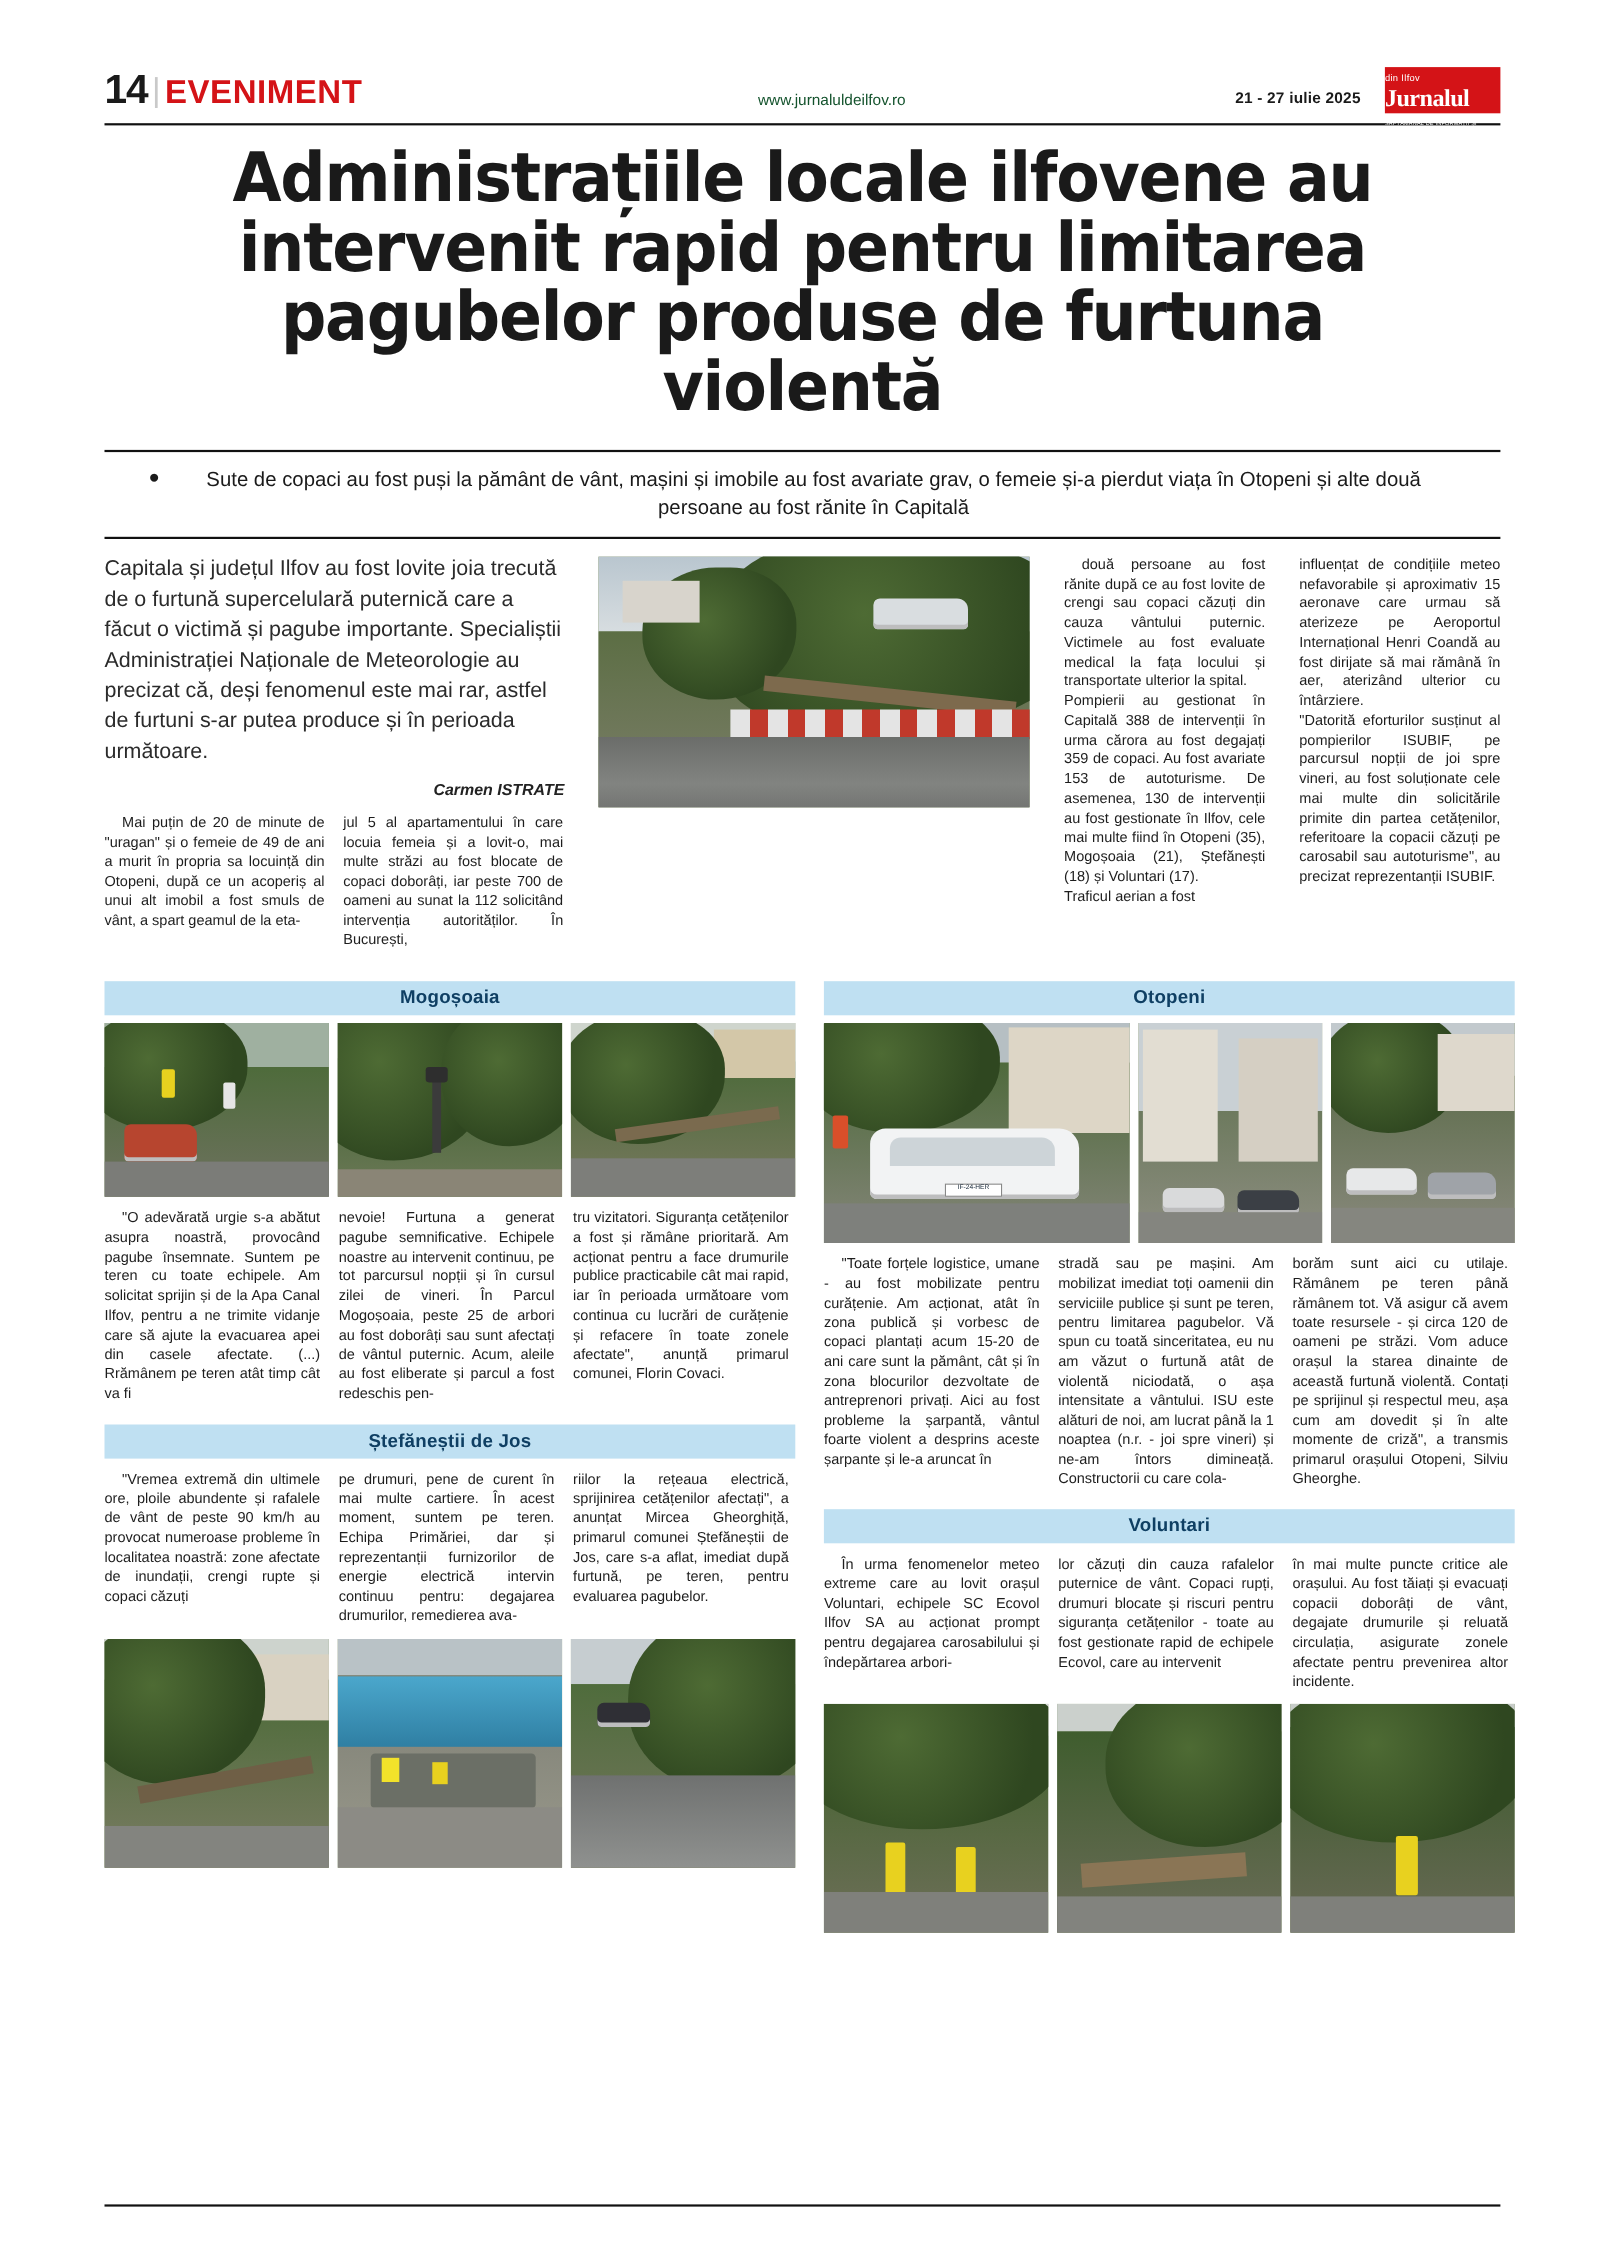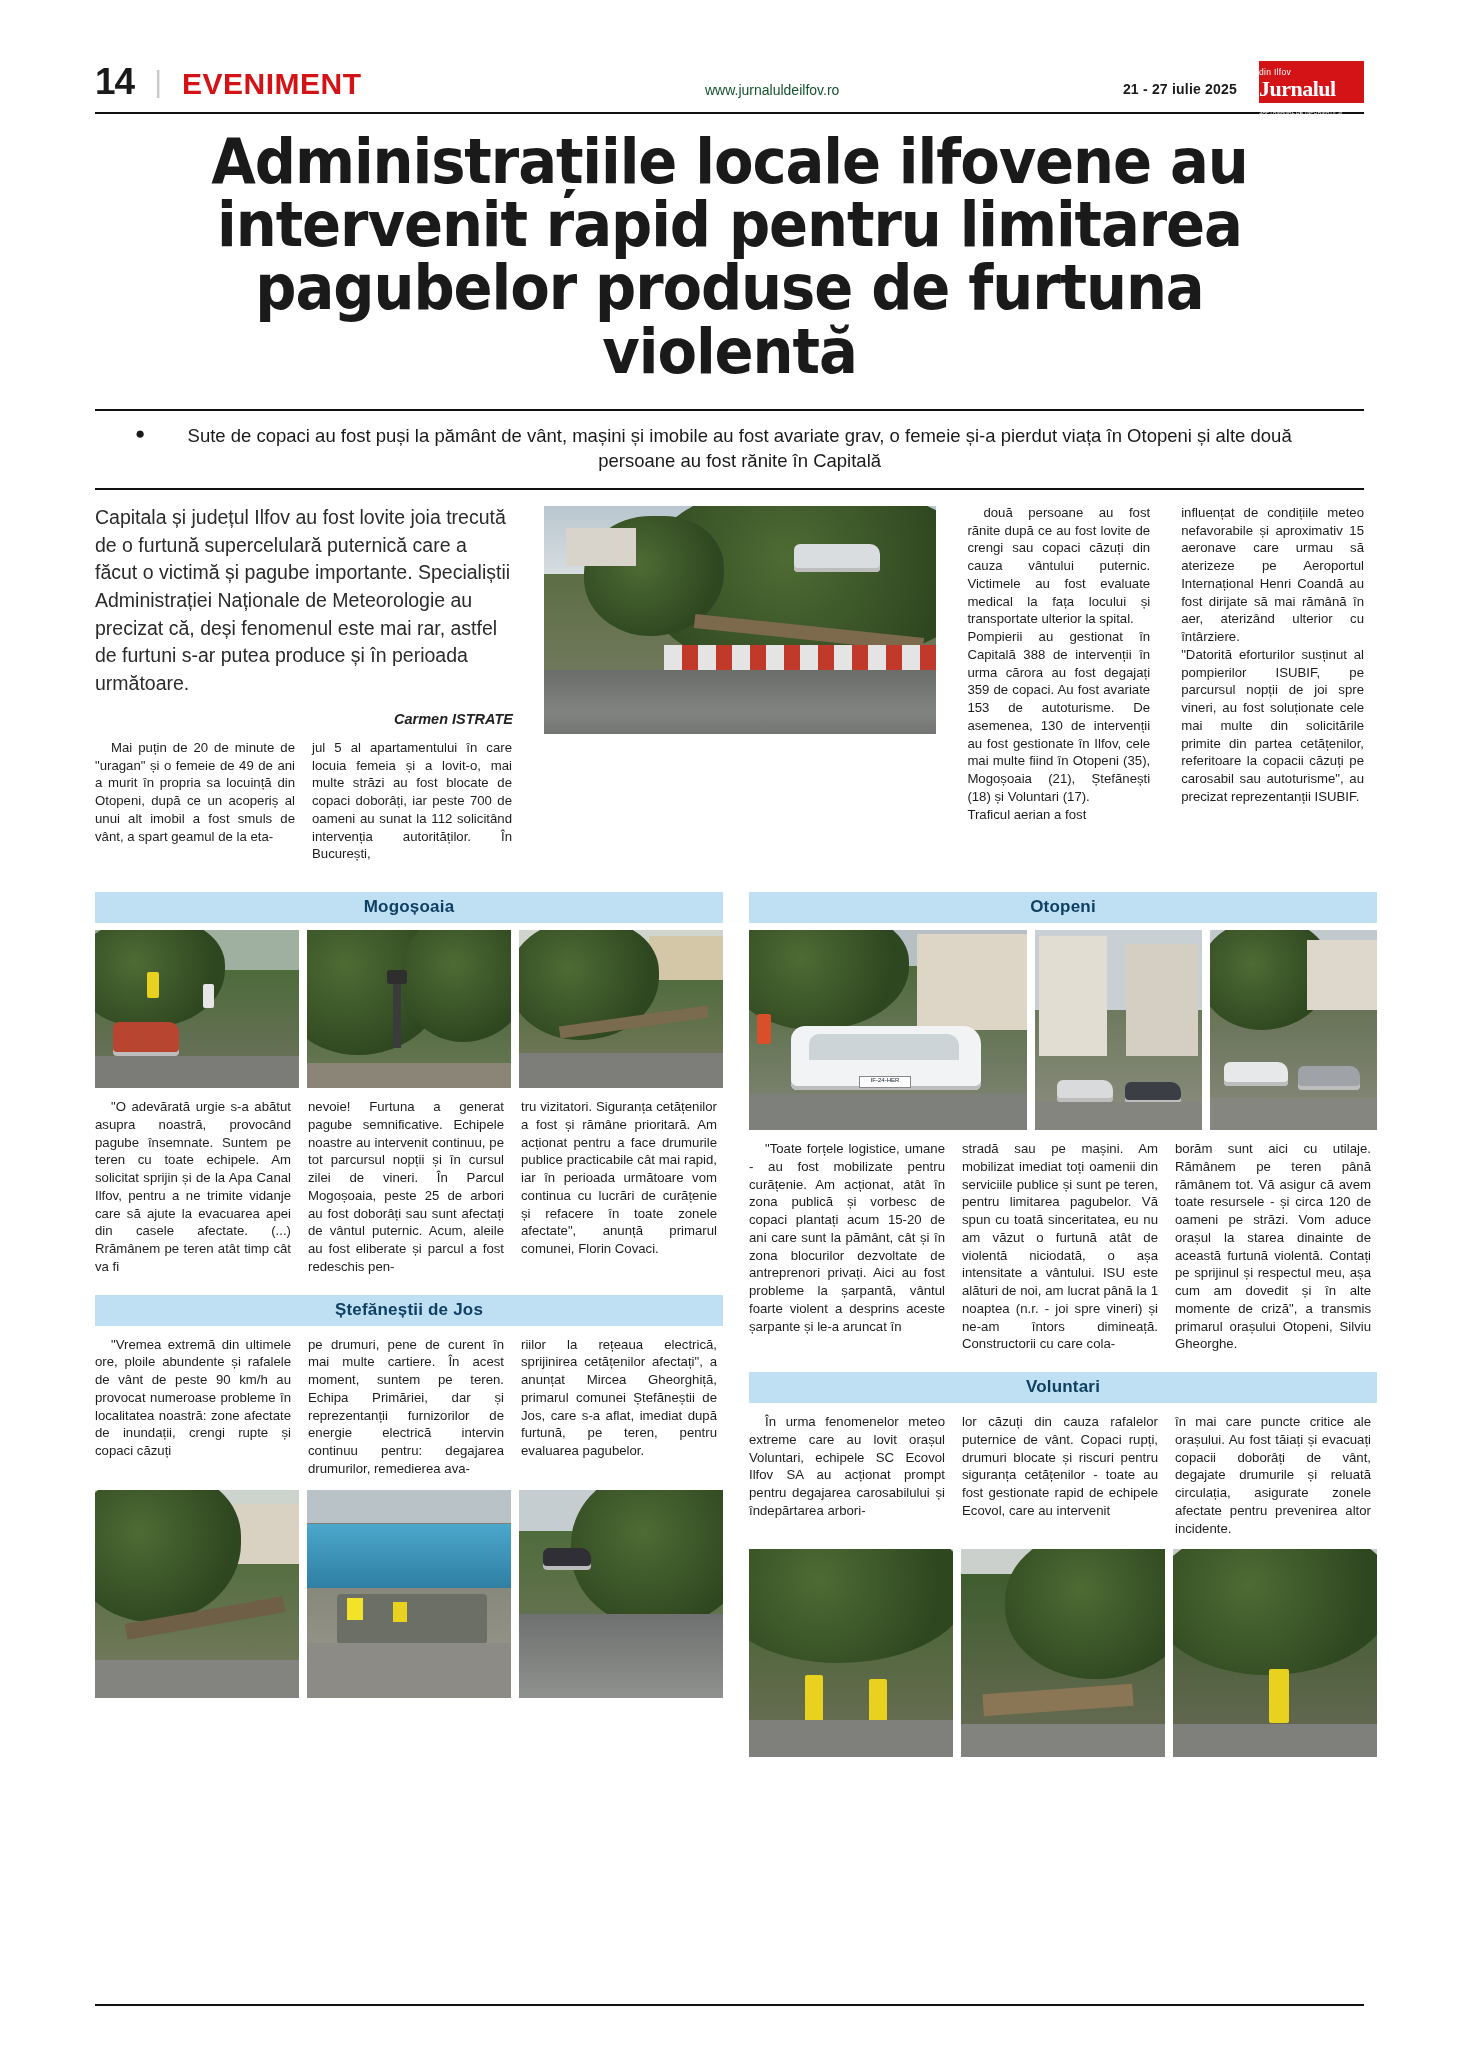--- a/index.html
+++ b/index.html
@@ -9,21 +9,21 @@
     background:#ffffff;
     font-family:"Liberation Sans", sans-serif;
     color:#1a1a1a;
     position:relative;
     overflow:hidden;
   }
   .page { position:relative; width:1459px; height:2048px; padding:55px 95px 0 95px; }
 
   
   .masthead { display:flex; align-items:flex-end; justify-content:space-between; height:48px; }
-  .mh-left { display:flex; align-items:baseline; gap:20px; }
+  .mh-left { display:flex; align-items:baseline; gap:4px; }
   .mh-pageno { font-size:37px; font-weight:bold; letter-spacing:-1px; }
   .mh-bar { font-size:30px; color:#c9c9c9; font-weight:300; position:relative; top:-2px; }
   .mh-section { font-size:30px; font-weight:bold; color:#d41317; letter-spacing:0.5px; }
   .mh-center { font-size:14px; color:#14532d; padding-bottom:5px; margin-left:60px;}
   .mh-right { display:flex; align-items:flex-end; gap:22px; }
   .mh-date { font-size:14px; font-weight:bold; padding-bottom:6px; letter-spacing:0.2px;}
   .logo { width:105px; height:42px; background:#d41317; color:#fff; position:relative; }
   .logo .logo-top { font-size:8.5px; text-align:center; padding-top:2px; letter-spacing:0.3px;}
   .logo .logo-main { font-size:22px; font-weight:bold; text-align:center; font-family:"Liberation Serif", serif; line-height:0.95; letter-spacing:-0.5px;}
   .logo .logo-bot { font-size:5px; text-align:center; letter-spacing:0.2px; margin-top:1px;}
@@ -344,21 +344,21 @@
       <div class="sec-wrap" style="margin-top:19px;">
         <div class="sec-head">Voluntari</div>
         <div class="txt3">
           <div class="c">
               <div class="col-text indent">În urma fenomenelor meteo extreme care au lovit orașul Voluntari, echipele SC Ecovol Ilfov SA au acționat prompt pentru degajarea carosabilului și îndepărtarea arbori-</div>
             </div>
           <div class="c">
               <div class="col-text">lor căzuți din cauza rafalelor puternice de vânt. Copaci rupți, drumuri blocate și riscuri pentru siguranța cetățenilor - toate au fost gestionate rapid de echipele Ecovol, care au intervenit</div>
             </div>
           <div class="c">
-              <div class="col-text">în mai care puncte critice ale orașului. Au fost tăiați și evacuați copacii doborâți de vânt, degajate drumurile și reluată circulația, asigurate zonele afectate pentru prevenirea altor incidente.</div>
+              <div class="col-text">în mai multe puncte critice ale orașului. Au fost tăiați și evacuați copacii doborâți de vânt, degajate drumurile și reluată circulația, asigurate zonele afectate pentru prevenirea altor incidente.</div>
             </div>
         </div>
         <div class="photo-row" style="margin-top:12px;">
           <div class="photo" style="width:204px; height:208px;">
             <div class="ph">
               <div class="sky" style="height:14%; background:#cfd4d0;"></div>
               <div class="ground" style="height:86%; background:linear-gradient(#44632f,#6e6f59);"></div>
               <div class="tree" style="left:-30px; top:-26px; width:250px; height:140px;"></div>
               <div class="worker" style="left:56px; top:126px; width:18px; height:48px; background:#e8d11f;"></div>
               <div class="worker" style="left:120px; top:130px; width:18px; height:46px; background:#e8d11f;"></div>

